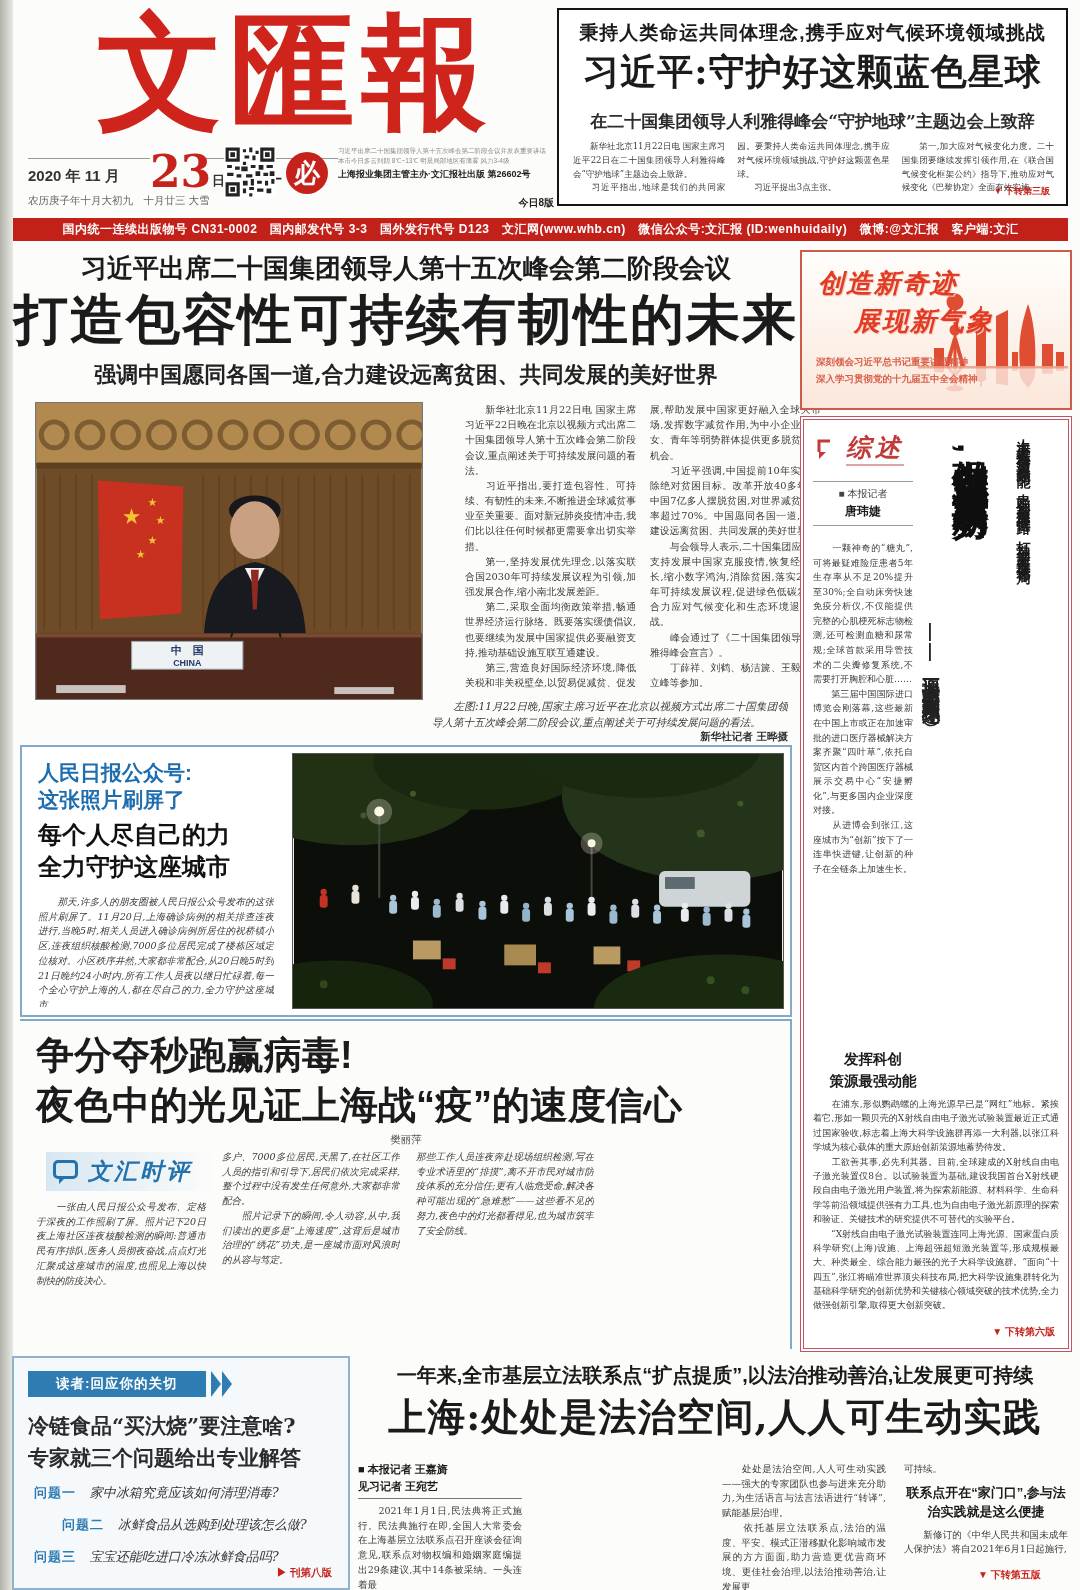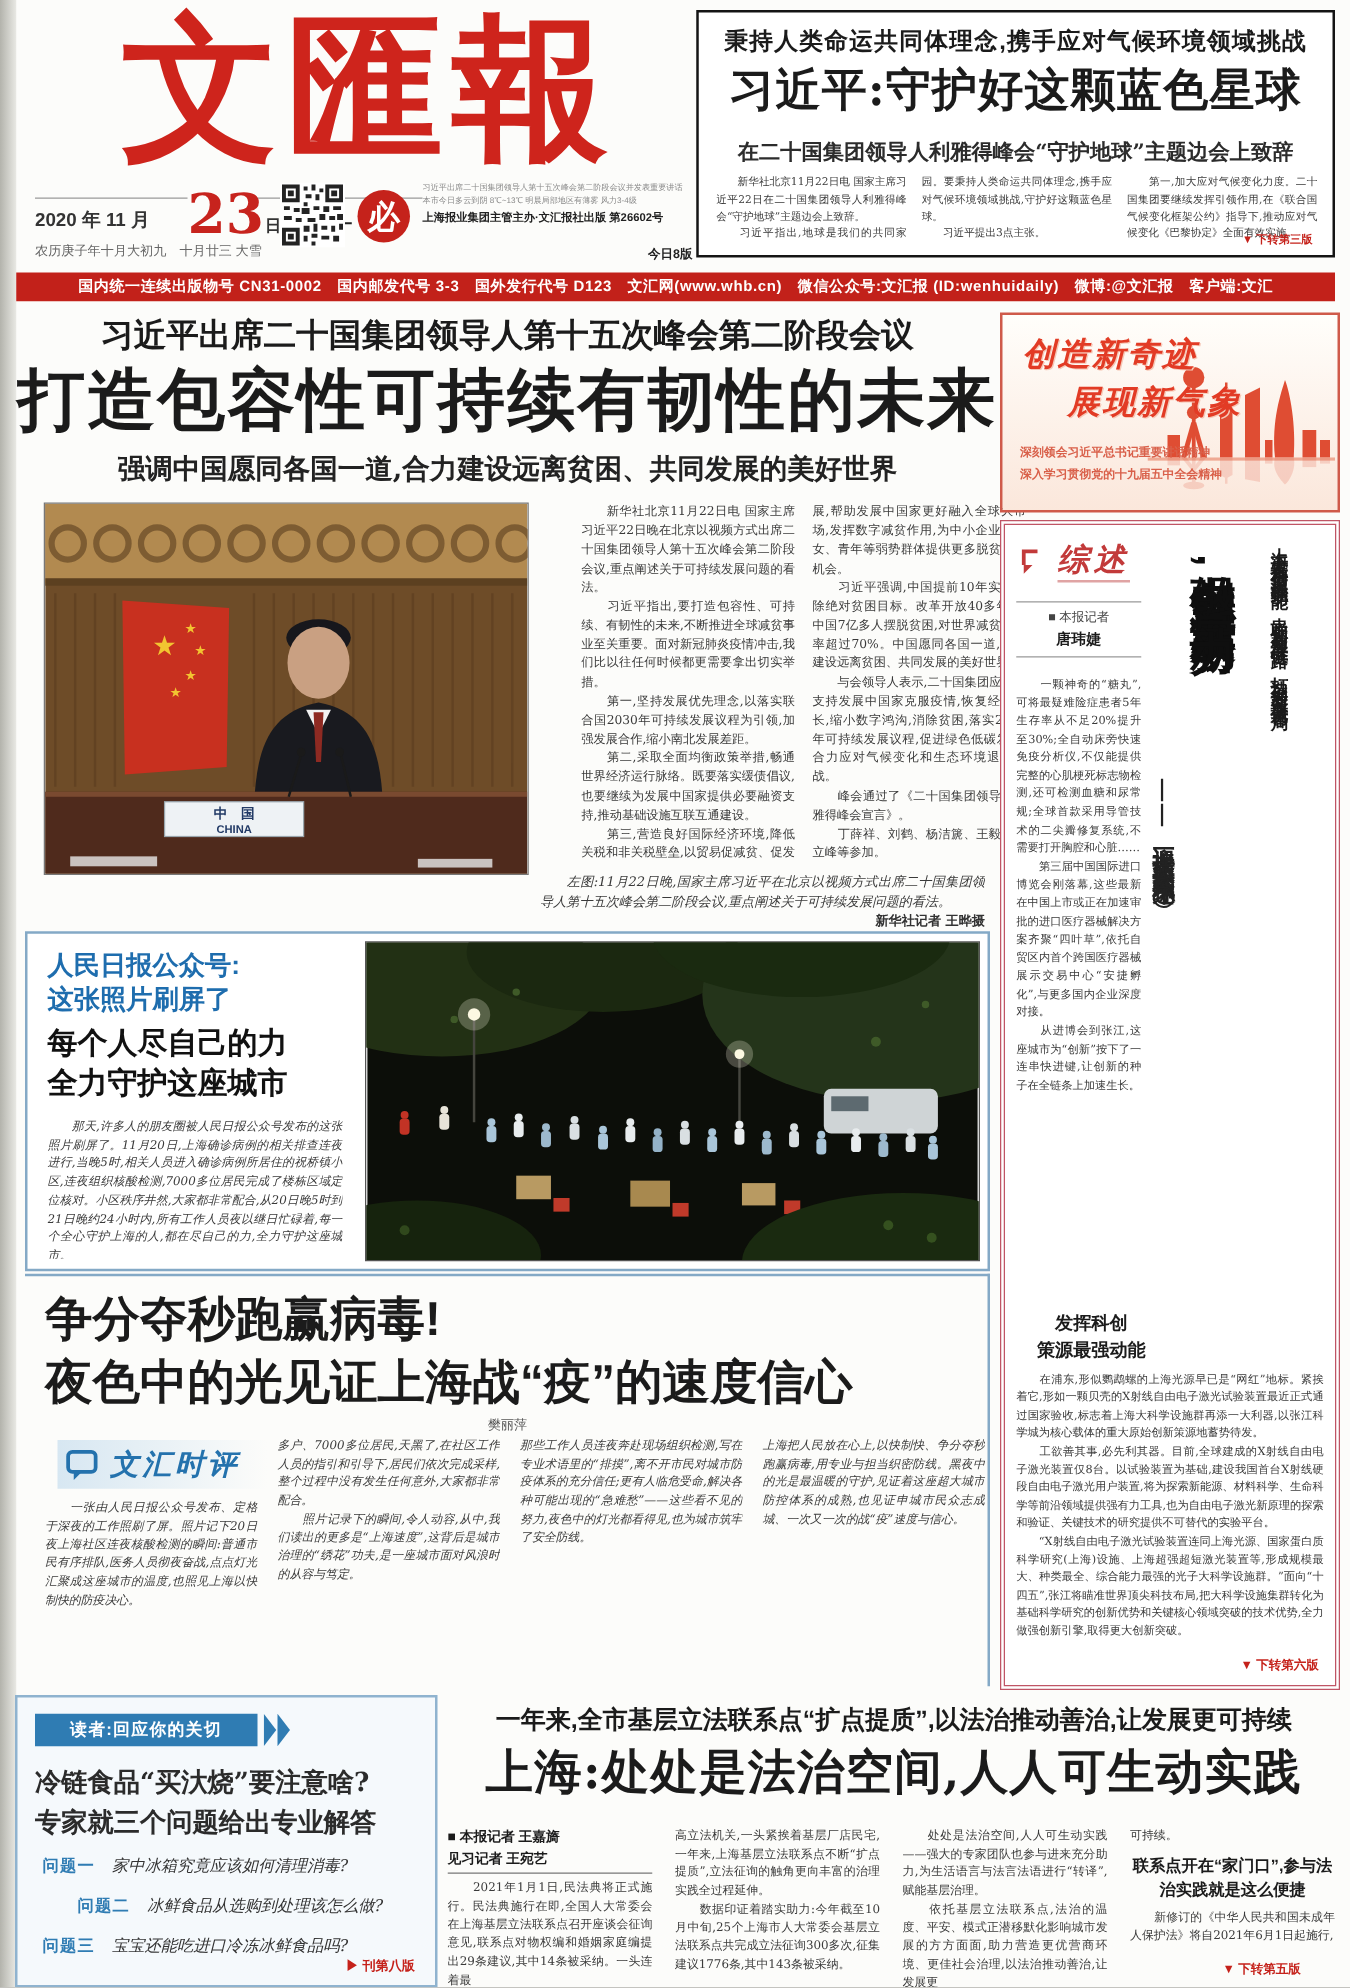--- a/index.html
+++ b/index.html
@@ -26,21 +26,21 @@
   svg{display:block;}
 </style>
 </head>
 <body>
 
 <div id="page">
 
   <div class="abs edge" style="left:0;top:0;width:13px;height:1590px;"></div>
 
   <div class="abs" style="left:52px;top:2px;width:486px;height:150px;text-align:center;
-       font-family:Liberation Serif, serif;font-weight:bold;font-size:126px;line-height:1.12;color:#ce241c;letter-spacing:6px;">文匯報</div>
+       font-family:Liberation Sans, sans-serif;font-weight:bold;font-size:126px;line-height:1.12;color:#ce241c;letter-spacing:6px;">文匯報</div>
 
   <div class="abs" style="left:28px;top:158px;width:122px;height:1px;background:#999;"></div>
   <div class="abs" style="left:206px;top:158px;width:132px;height:1px;background:#999;"></div>
   <div class="abs b" style="left:28px;top:167px;font-size:15px;color:#333;">2020 年 11 月</div>
   <div class="abs b serif" style="left:150px;top:146px;font-size:44px;color:#c7231d;">23</div>
   <div class="abs b" style="left:212px;top:172px;font-size:13px;color:#333;">日</div>
   <div class="abs b" style="left:240px;top:171px;font-size:14px;color:#222;">星期一</div>
   <div class="abs" style="left:28px;top:194px;font-size:10.5px;color:#666;">农历庚子年十月大初九　十月廿三 大雪</div>
 
   <svg class="abs" style="left:224px;top:146px;" width="52" height="52" viewBox="0 0 33 33">
@@ -215,21 +215,20 @@
       <rect x="2.5" y="2.5" width="22" height="16" rx="3.5" fill="none" stroke="#2472ad" stroke-width="3"></rect>
       <polygon points="7,17 7,25 15,17" fill="#2472ad"></polygon>
     </svg>
     <span style="font-size:23px;font-weight:900;font-style:italic;color:#2472ad;letter-spacing:3px;">文汇时评</span>
   </div>
 
   <div class="abs j pre body-txt" style="left:36px;top:1200px;width:170px;height:142px;font-size:9.5px;font-style:italic;">　　一张由人民日报公众号发布、定格于深夜的工作照刷了屏。照片记下20日夜上海社区连夜核酸检测的瞬间:普通市民有序排队,医务人员彻夜奋战,点点灯光汇聚成这座城市的温度,也照见上海以快制快的防疫决心。</div>
   <div class="abs j pre body-txt" style="left:222px;top:1150px;width:178px;height:192px;font-size:9.5px;font-style:italic;">多户、7000多位居民,天黑了,在社区工作人员的指引和引导下,居民们依次完成采样,整个过程中没有发生任何意外,大家都非常配合。
 　　照片记录下的瞬间,令人动容,从中,我们读出的更多是“上海速度”,这背后是城市治理的“绣花”功夫,是一座城市面对风浪时的从容与笃定。</div>
   <div class="abs j pre body-txt" style="left:416px;top:1150px;width:178px;height:192px;font-size:9.5px;font-style:italic;">那些工作人员连夜奔赴现场组织检测,写在专业术语里的“排摸”,离不开市民对城市防疫体系的充分信任;更有人临危受命,解决各种可能出现的“急难愁”——这些看不见的努力,夜色中的灯光都看得见,也为城市筑牢了安全防线。</div>
-  <div class="abs j pre body-txt" style="left:610px;top:1150px;width:178px;height:192px;font-size:9.5px;font-style:italic;">上海把人民放在心上,以快制快、争分夺秒跑赢病毒,用专业与担当织密防线。黑夜中的光是最温暖的守护,见证着这座超大城市防控体系的成熟,也见证申城市民众志成城、一次又一次的战“疫”速度与信心。</div>
 
   <div class="abs" style="left:800px;top:250px;width:272px;height:160px;border:2px solid #cf5a4a;
        background:linear-gradient(180deg,#fffefb,#fbe7db);overflow:hidden;font-family:Liberation Mono, monospace;">
     <svg class="abs" style="right:2px;bottom:2px;" width="150" height="152" viewBox="0 0 150 152">
       <g id="sky" fill="#df4d33">
         <rect x="35.5" y="50" width="3" height="62"></rect>
         <circle cx="37" cy="48" r="8.5"></circle>
           <circle cx="37" cy="76" r="5.5"></circle>
         <polygon points="27,112 35,84 39,84 31,112"></polygon>
           <polygon points="47,112 39,84 35,84 43,112"></polygon>
@@ -315,22 +314,20 @@
   <div class="abs b c" style="left:358px;top:1362px;width:714px;font-size:20px;">一年来,全市基层立法联系点“扩点提质”,以法治推动善治,让发展更可持续</div>
   <div class="abs c serif" style="left:358px;top:1392px;width:714px;font-size:38px;font-weight:900;letter-spacing:1px;">上海:处处是法治空间,人人可生动实践</div>
 
   <div class="abs" style="left:358px;top:1462px;width:164px;height:128px;overflow:hidden;">
     <div style="border-bottom:1px solid #777;padding-bottom:4px;margin-bottom:5px;">
       <div class="b" style="font-size:11px;">■ 本报记者 王嘉旖</div>
       <div class="b" style="font-size:11px;margin-top:2px;">见习记者 王宛艺</div>
     </div>
     <div class="j pre body-txt" style="font-size:9.5px;">　　2021年1月1日,民法典将正式施行。民法典施行在即,全国人大常委会在上海基层立法联系点召开座谈会征询意见,联系点对物权编和婚姻家庭编提出29条建议,其中14条被采纳。一头连着最</div>
   </div>
-  <div class="abs j pre body-txt" style="left:540px;top:1462px;width:164px;height:128px;font-size:9.5px;">高立法机关,一头紧挨着基层厂店民宅,一年来,上海基层立法联系点不断“扩点提质”,立法征询的触角更向丰富的治理实践全过程延伸。
-　　数据印证着踏实助力:今年截至10月中旬,25个上海市人大常委会基层立法联系点共完成立法征询300多次,征集建议1776条,其中143条被采纳。</div>
   <div class="abs j pre body-txt" style="left:722px;top:1462px;width:164px;height:128px;font-size:9.5px;">　　处处是法治空间,人人可生动实践——强大的专家团队也参与进来充分助力,为生活语言与法言法语进行“转译”,赋能基层治理。
 　　依托基层立法联系点,法治的温度、平安、模式正潜移默化影响城市发展的方方面面,助力营造更优营商环境、更佳社会治理,以法治推动善治,让发展更</div>
   <div class="abs" style="left:904px;top:1462px;width:164px;height:128px;overflow:hidden;">
     <div class="j body-txt" style="font-size:9.5px;">可持续。</div>
     <div class="b c" style="font-size:13px;line-height:1.5;margin:6px 0;">联系点开在“家门口”,参与法治实践就是这么便捷</div>
     <div class="j body-txt" style="font-size:9.5px;">　　新修订的《中华人民共和国未成年人保护法》将自2021年6月1日起施行,</div>
   </div>
   <div class="abs jump" style="left:978px;top:1568px;font-size:10px;">▼ 下转第五版</div>
 
 </div>

